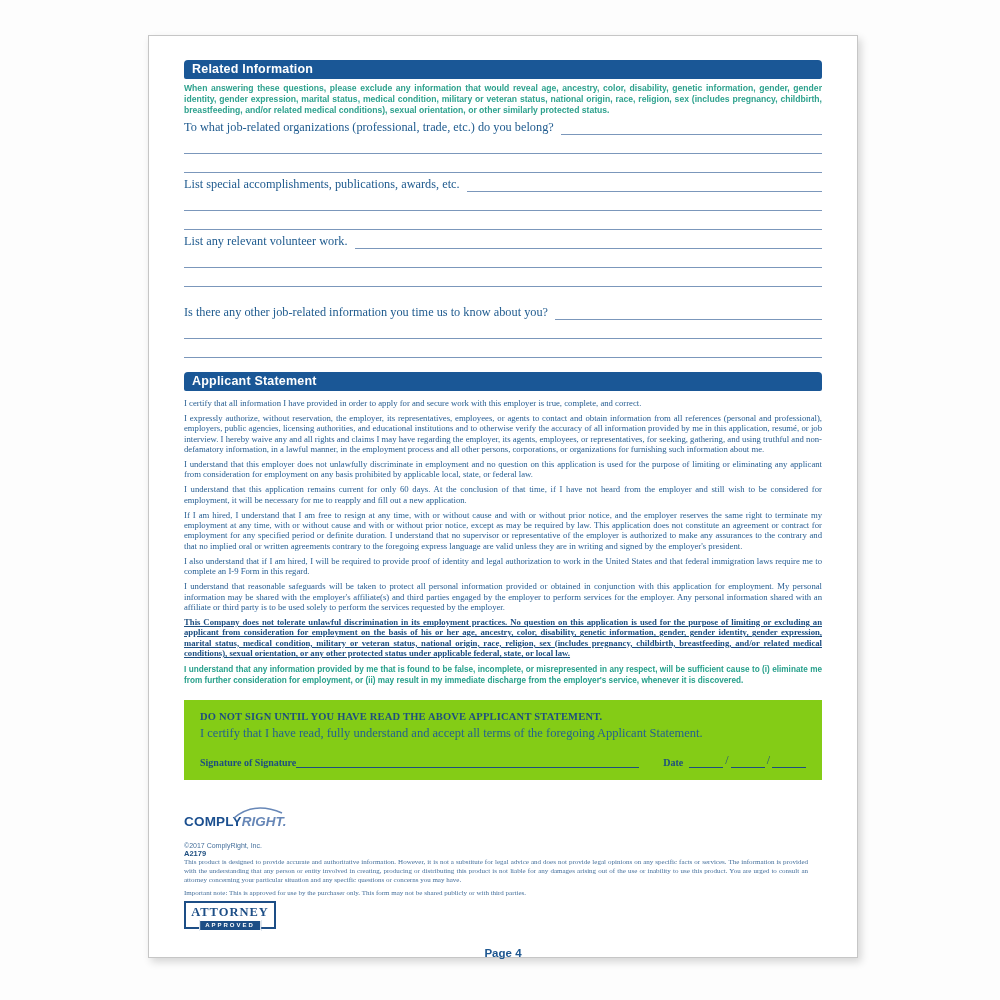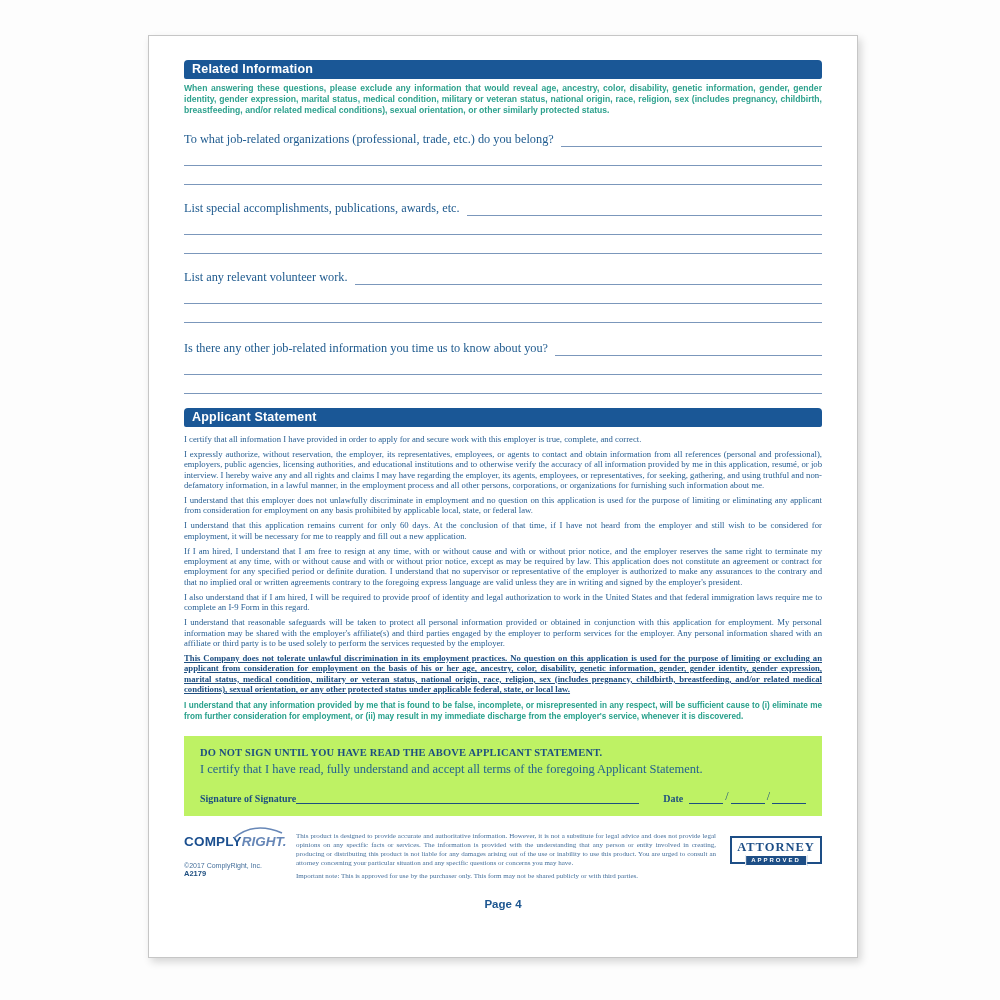--- a/index.html
+++ b/index.html
@@ -10,44 +10,44 @@
            box-shadow:3px 4px 8px rgba(0,0,0,0.16);
            padding:0 35px; }
   .section-bar { margin-top:24px; height:19px; background:#1a5796;
                  border-radius:4px 4px 2px 2px; color:#fff;
                  font-family:"Liberation Sans", sans-serif; font-weight:bold;
                  font-size:12.5px; line-height:19px; padding-left:8px;
                  letter-spacing:0.2px; }
   .intro { margin-top:4px; font-family:"Liberation Sans", sans-serif;
            font-weight:600; font-size:8.6px; line-height:11px; color:#2fa28e;
            text-align:justify; }
-  .q-row { display:flex; align-items:flex-end; margin-top:16px;
+  .q-row { display:flex; align-items:flex-end; margin-top:4px;
            font-size:12.3px; color:#1e5a8e; height:15px; white-space:nowrap; }
   .q-row:first-of-type { margin-top:12px; }
   .q-fill { flex:1; border-bottom:1px solid #7b97bb; margin-left:7px; height:14px; }
   .answer-line { height:19px; border-bottom:1px solid #7b97bb; }
   .statement-bar { margin-top:14px; }
   .stmt p { margin-top:4.5px; font-size:8.7px; line-height:10.4px; color:#275e92;
             text-align:justify; }
   .stmt p.p-first { margin-top:7px; }
   .stmt p.p-bold { font-weight:bold; color:#1d4e80;text-decoration:underline; }
   .stmt p.p-teal { margin-top:7px; font-family:"Liberation Sans", sans-serif;
                    font-weight:bold; font-size:8.2px; line-height:10.8px;
                    color:#27a08b; }
-  .sig-box { margin-top:13px; background:#bef264; padding:11px 16px 12px 16px; }
+  .sig-box { margin-top:13px; background:#84cc16; padding:11px 16px 12px 16px; }
   .sig-warning { font-weight:bold; font-size:10.5px; color:#1d4e80;
                  letter-spacing:0.2px; }
   .sig-certify { margin-top:4px; font-size:12.5px; color:#25618f; }
   .sig-row { display:flex; align-items:flex-end; margin-top:12px;
              font-size:10px; font-weight:bold; color:#1d4e80; }
   .sig-fill { flex:1; border-bottom:1px solid #1d4e80; height:12px; margin-right:24px; }
   .date-label { margin-right:6px; }
   .date-seg { width:34px; border-bottom:1px solid #1d4e80; height:12px; }
   .date-slash { font-weight:normal; font-size:12px; padding:0 2px; color:#1d4e80; }
-  .footer { display:flex; margin-top:16px; }
+  .footer { display:flex; margin-top:32px;flex-direction:column; }
   .f-logo-col { width:112px; flex:none; }
   .logo-line { position:relative; white-space:nowrap; }
   .logo-comply { font-family:"Liberation Sans", sans-serif; font-weight:bold;
                  font-size:13.5px; color:#1b4f8f; letter-spacing:0.2px; }
   .logo-right { font-family:"Liberation Sans", sans-serif; font-style:italic;
                 font-weight:bold; font-size:13.5px; color:#6787b7; }
   .logo-swoosh { position:absolute; left:48px; top:-7px; }
   .f-copyright { margin-top:12px; font-family:"Liberation Sans", sans-serif;
                  font-size:7px; color:#46709c; }
   .f-formnum { font-family:"Liberation Sans", sans-serif; font-size:7.5px;

